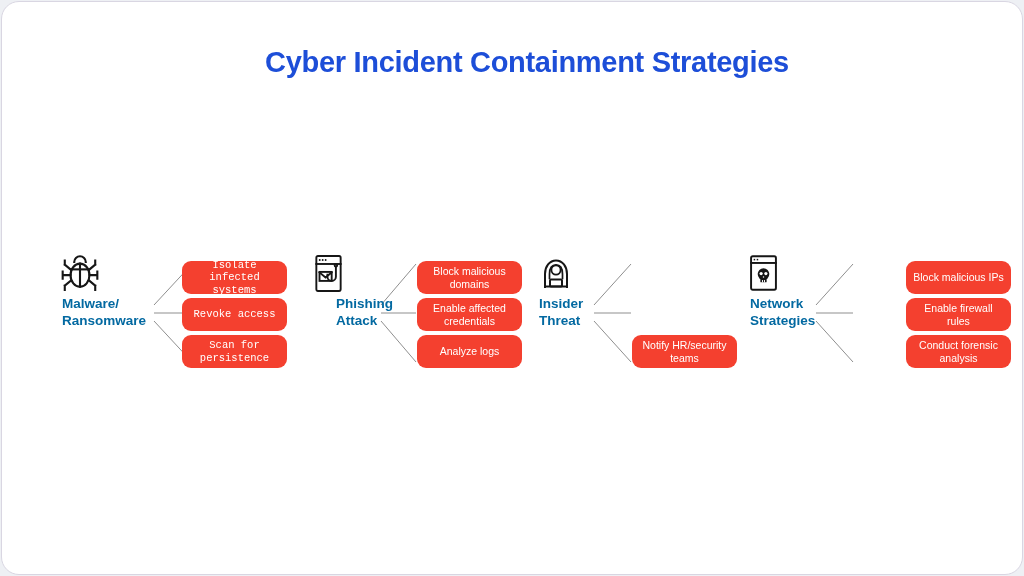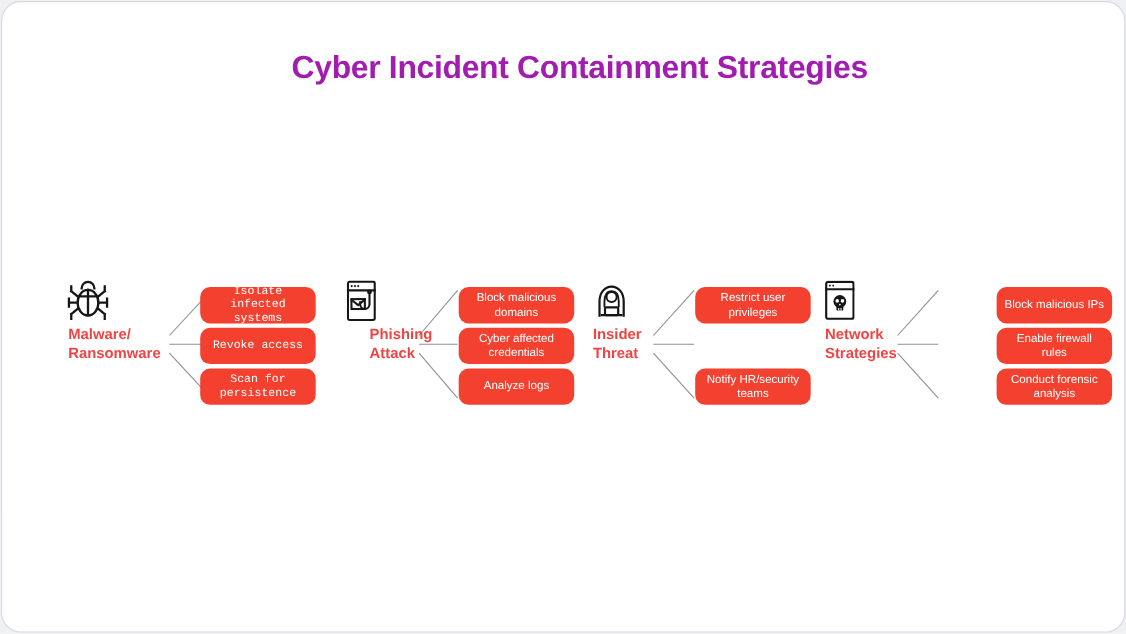--- a/index.html
+++ b/index.html
@@ -18,34 +18,34 @@
     overflow:hidden;
   }
   .title{
     position:absolute;left:0;right:0;top:44px;
     margin:0;
     text-align:center;
     text-indent:30px;
     font-size:29px;
     font-weight:700;
     letter-spacing:-0.3px;
-    color:#a21caf;
+    color:#1d4ed8;
   }
   .connectors{
     position:absolute;left:0;top:0;
     width:1024px;height:576px;
   }
   .connectors line{stroke:#8f8f8f;stroke-width:1;}
   .icon{position:absolute;}
   .icon svg{display:block;}
   .glabel{
     position:absolute;top:294px;
     font-size:13.5px;line-height:16.5px;
     font-weight:700;
-    color:#ef4444;
+    color:#0369a1;
     white-space:nowrap;
   }
   .abox{
     position:absolute;
     width:105px;height:33px;
     background:#f4402f;
     border-radius:9px;
     color:#ffffff;
     font-size:10.5px;line-height:1.18;
     display:flex;align-items:center;justify-content:center;
@@ -116,37 +116,36 @@
       <path d="M4,16.5 L9.7,21.2 L15.5,16.5"></path>
       <path d="M19.5,11 V20.5 a4,4 0 0 1 -8,0 v-1.8"></path>
       <circle cx="19.5" cy="9.8" r="1.2"></circle>
     </svg>
   </div>
   <div class="glabel l1">
     <span>Phishing</span><br>
     <span>Attack</span>
   </div>
   <div class="abox b1 r0">Block malicious domains</div>
-  <div class="abox b1 r1">Cyber affected credentials</div>
+  <div class="abox b1 r1">Enable affected credentials</div>
   <div class="abox b1 r2">Analyze logs</div>
 
   <div class="icon i2">
     <svg width="32" height="38" viewBox="0 0 32 36" fill="none" stroke="#161616" stroke-width="2" stroke-linecap="square">
       <path d="M5,33 V20 C5,12.5 9.5,6.5 16,6.5 C22.5,6.5 27,12.5 27,20 V33"></path>
       <path d="M9.5,24.5 V20 C9.5,13.8 12,10.8 16,10.8 C20,10.8 22.5,13.8 22.5,20 V24.5" stroke-width="1.7"></path>
       <circle cx="16" cy="16" r="4.6" stroke-width="1.8"></circle>
       <rect x="10" y="25.5" width="12" height="7" rx="1"></rect>
       <path d="M7,32.5 H25"></path>
     </svg>
   </div>
   <div class="glabel l2">
     <span>Insider</span><br>
     <span>Threat</span>
   </div>
-  <div class="abox b2 r0">Restrict user privileges</div>
   <div class="abox b2 r2">Notify HR/security teams</div>
 
   <div class="icon i3">
     <svg width="27" height="36" viewBox="0 0 25 33" fill="none" stroke="#161616" stroke-width="1.8" stroke-linecap="square">
       <rect x="1" y="1" width="23" height="31" rx="1.5"></rect>
       <path d="M1,7.2 H24"></path>
       <rect x="3.4" y="3.4" width="1.4" height="1.4" fill="#161616" stroke="none"></rect>
       <rect x="6.2" y="3.4" width="1.4" height="1.4" fill="#161616" stroke="none"></rect>
       <g stroke="none" fill="#161616">
         <circle cx="12.5" cy="17.5" r="5.4"></circle>

